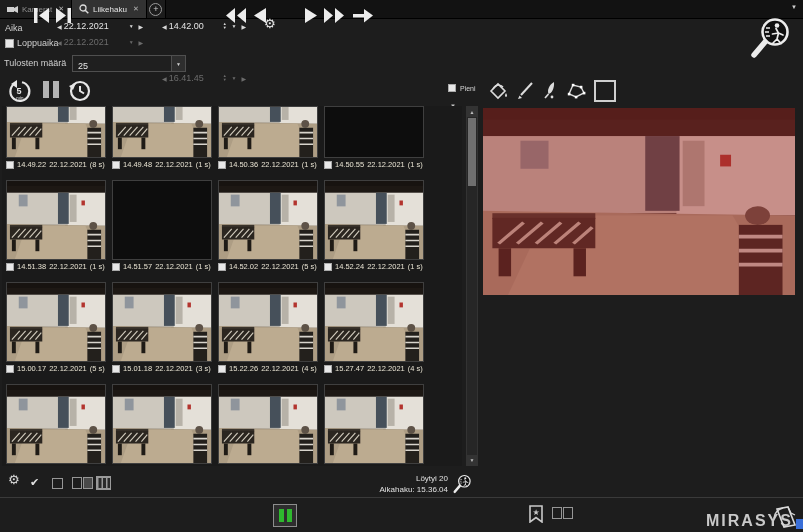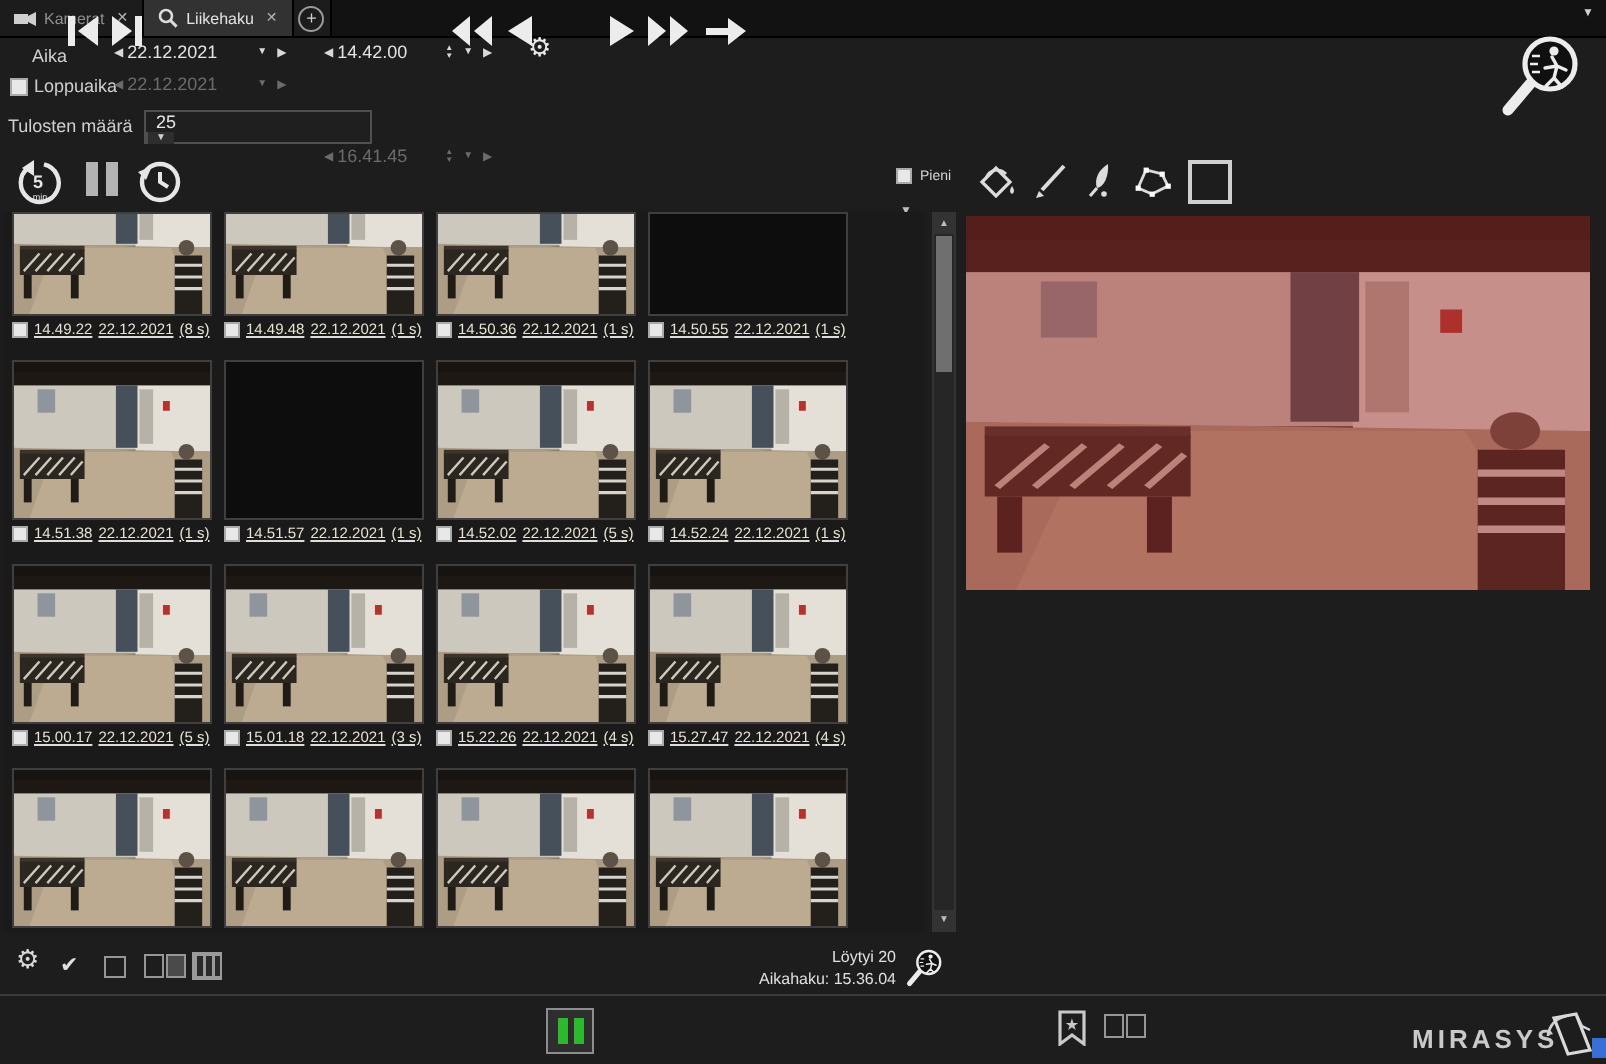--- a/index.html
+++ b/index.html
@@ -20,32 +20,32 @@
   .corner-chevron{right:6px;top:4px;font-size:6px;color:#cfcfcf;}
   
   .form-label{color:#cfcfcf;font-size:9px;}
   .fld{display:flex;align-items:center;color:#e3e3e3;font-size:9px;}
   .fld .arr{font-size:6px;color:#d9d9d9;padding:0 2px;}
   .fld .spin{display:flex;flex-direction:column;line-height:4px;font-size:4px;color:#d9d9d9;margin:0 2px;}
   .fld .caret{font-size:5px;color:#d9d9d9;margin:0 3px;}
   .fld .val{min-width:52px;}
   .row-disabled, .row-disabled .arr, .row-disabled .caret, .row-disabled .spin, .row-disabled .val{color:#6b6b6b;}
   .cb{display:inline-block;width:7px;height:7px;background:#e8e8e8;border:1px solid #aaa;}
-  .select{height:15px;width:112px;border:1px solid #4f4f4f;background:#1f1f1f;display:flex;align-items:flex-start;flex-direction:column;}
+  .select{height:15px;width:112px;border:1px solid #4f4f4f;background:#1f1f1f;display:flex;align-items:flex-end;}
   .select .sval{flex:1;padding-left:5px;color:#e6e6e6;}
   .select .sbtn{width:13px;height:100%;background:#2e2e2e;border-left:1px solid #4f4f4f;display:flex;align-items:center;justify-content:center;font-size:5px;color:#cfcfcf;}
   .gear{font-size:13px;color:#e8e8e8;line-height:12px;}
   
   .icon-btn{display:flex;align-items:center;justify-content:center;}
   .pause-bars i{display:inline-block;width:6px;height:17px;background:#b3b3b3;margin:0 2px;}
   .pieni{display:flex;align-items:center;gap:4px;font-size:7px;color:#d5d5d5;}
   
   .grid-wrap{left:2px;top:106px;width:460px;height:360px;overflow:hidden;background:#1a1a1a;
     display:flex;flex-wrap:wrap;align-content:flex-start;column-gap:6px;row-gap:9px;padding-left:4px;box-sizing:border-box;}
-  .cell{width:100px;text-decoration:underline;}
+  .cell{width:100px;}
   .shot{position:relative;height:80px;border:1px solid #3f3f3f;background:#0d0d0d;overflow:hidden;box-sizing:border-box;}
   .cell.cropped .shot{height:52px;}
   .shot svg.scene{position:absolute;bottom:0;left:0;width:98px;height:78px;}
   .lab{height:13px;display:flex;align-items:center;gap:3px;font-size:7.5px;color:#e8e3d2;white-space:nowrap;overflow:hidden;}
   .lab .cb{width:6px;height:6px;}
   .cell.nolabel .lab{visibility:hidden;}
   
   .vscroll{left:466px;top:106px;width:12px;height:360px;background:#262626;border:1px solid #333;box-sizing:border-box;}
   .vscroll .sarr{position:absolute;left:0;width:100%;height:10px;display:flex;align-items:center;justify-content:center;font-size:5px;color:#bdbdbd;background:#333;}
   .vscroll .thumb{position:absolute;left:1px;top:11px;width:8px;height:68px;background:#6f6f6f;}
@@ -61,21 +61,21 @@
   .dblsq{display:inline-flex;gap:1px;}
   .dblsq i{width:8px;height:10px;border:1px solid #969696;display:inline-block;}
   .dblsq i.f{background:#4a4a4a;}
   .found{font-size:8px;color:#e0e0e0;text-align:center;line-height:11px;}
   
   .playbar{left:0;top:497px;width:803px;height:35px;border-top:1px solid #3a3a3a;background:#1d1d1d;}
   .pb-ico{position:absolute;top:6px;}
   .pause-btn{width:24px;height:23px;background:#2e2e2e;border:1px solid #8d8d8d;display:flex;align-items:center;justify-content:center;gap:3px;box-sizing:border-box;}
   .pause-btn i{width:5px;height:13px;background:#2eb82e;display:inline-block;}
   
-  .logo-text{font-size:13px;font-weight:bold;letter-spacing:2px;color:#c9c9c9;}
+  .logo-text{font-size:16px;font-weight:bold;letter-spacing:2px;color:#c9c9c9;}
   .blue-chip{position:absolute;right:0;top:519px;width:7px;height:10px;background:#3a6fd8;}
   svg{display:block;}
 </style>
 </head>
 <body>
 
 <svg width="0" height="0" style="position:absolute">
   <defs>
     <symbol id="hallway" viewBox="0 0 100 80" preserveAspectRatio="none">
       <rect width="100" height="80" fill="#171310"></rect>
@@ -123,21 +123,21 @@
       </svg>
     <span>Liikehaku</span>
     <span class="close">✕</span>
   </div>
   <div class="tab-add">
     <span class="plus">+</span>
   </div>
 </div>
 <div class="abs corner-chevron">▼</div>
 
-<div class="abs form-label" style="left:16px;top:23px;">Aika</div>
+<div class="abs form-label" style="left:5px;top:23px;">Aika</div>
 <div class="abs fld" style="left:55px;top:21px;width:100px;">
   <span class="arr">◀</span>
   <span class="val" style="min-width:62px;">22.12.2021</span>
   <span class="caret">▼</span>
   <span class="arr">▶</span>
 </div>
 <div class="abs fld" style="left:160px;top:21px;width:108px;">
   <span class="arr">◀</span>
   <span class="val">14.42.00</span>
   <span class="spin">

